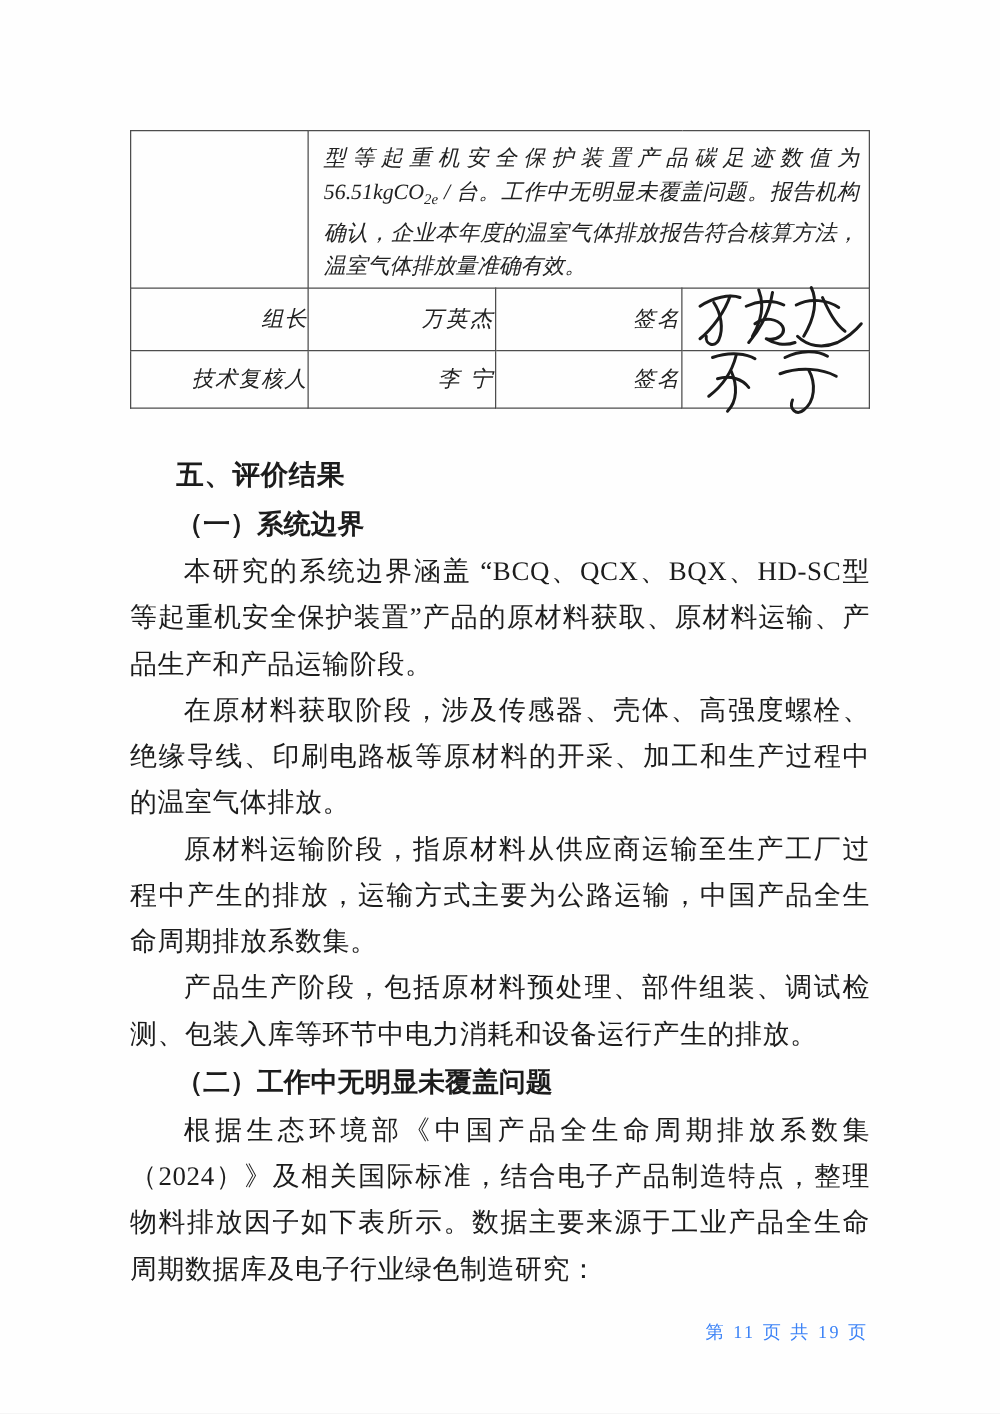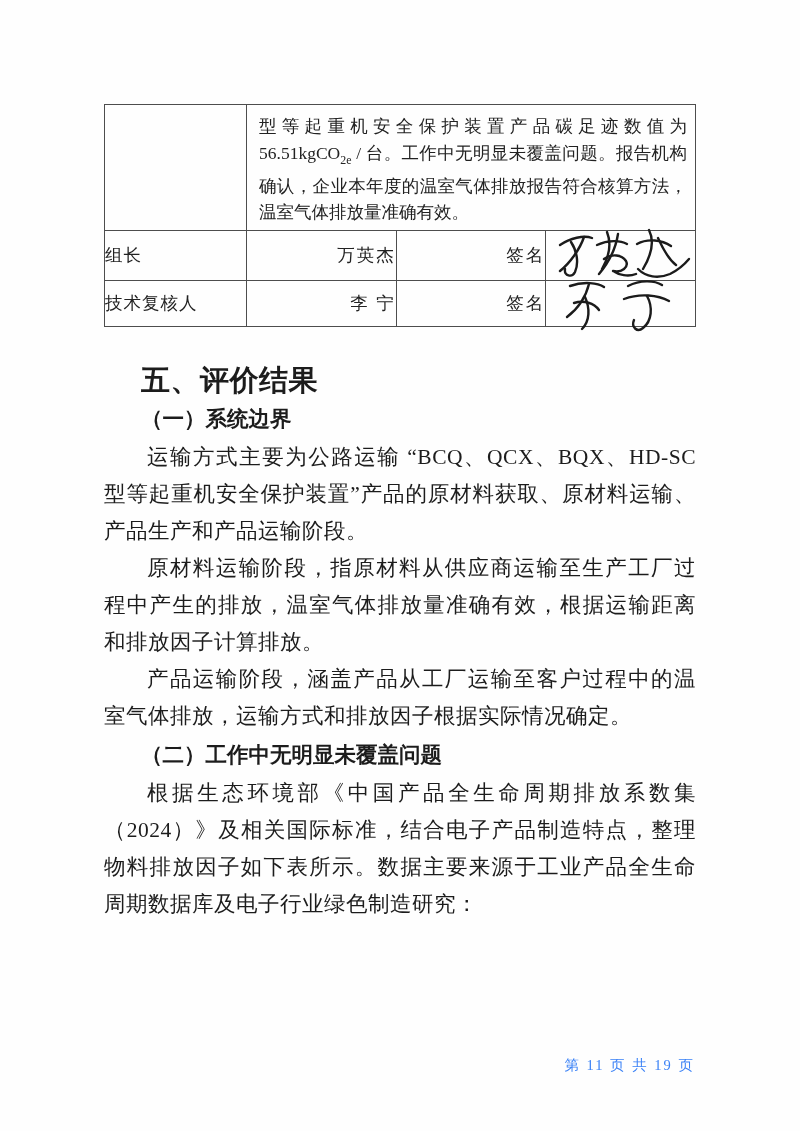--- a/index.html
+++ b/index.html
@@ -19,28 +19,29 @@
     left: 104px;
     top: 0;
     width: 592px;
   }
   
   table.sig-table {
     border-collapse: collapse;
     table-layout: fixed;
     width: 592px;
     margin-top: 104px;
+    font-style: italic;
   }
   table.sig-table td {
     border: 1.2px solid #4d4d4d;
     vertical-align: middle;
     font-size: 17.5px;
     color: #222;
   }
-  td.col-role   { width: 142px; text-align: left; letter-spacing: 1px; }
+  td.col-role   { width: 142px; text-align: right; letter-spacing: 1px; }
   td.col-name   { width: 186px; text-align: right; letter-spacing: 2px; }
   td.col-sign   { width: 97px;  text-align: right; letter-spacing: 2px; }
   td.col-sig    { width: 167px; position: relative; }
   tr.row-conclusion { height: 109px; }
   tr.row-sig        { height: 50px; }
   tr.row-sig2       { height: 46px; }
   td.cell-conclusion {
     vertical-align: top;
     padding: 8px 8px 4px 12px;
     font-size: 17.5px;
@@ -52,21 +53,21 @@
   .sig-svg path {
     fill: none;
     stroke: #1b1b1b;
     stroke-width: 2.4;
     stroke-linecap: round;
     stroke-linejoin: round;
   }
   
   .h-main {
     font-weight: bold;
-    font-size: 29px;
+    font-size: 22px;
     line-height: 38px;
     margin: 34px 0 0 37px;
     letter-spacing: 0.5px;
   }
   .h-sub {
     font-weight: bold;
     font-size: 21.5px;
     line-height: 40px;
     margin-left: 37px;
     font-family: Liberation Serif, serif;
@@ -136,22 +137,23 @@
             <path d="M72 24 C88 18 106 20 117 26"></path>
             <path d="M95 21 C101 32 100 46 91 53 C85 58 79 52 82 45"></path>
           </svg>
         </td>
       </tr>
     </tbody>
       </table>
 
     <div class="h-main">五、评价结果</div>
     <div class="h-sub">（一）系统边界</div>
-    <p class="para">运输方式主要为公路运输 “BCQ、QCX、BQX、HD-SC型等起重机安全保护装置”产品的原材料获取、原材料运输、产品生产和产品运输阶段。</p>
-    <p class="para">原材料运输阶段，指原材料从供应商运输至生产工厂过程中产生的排放，温室气体排放量准确有效，根据运输距离和排放因子计算排放。</p>
-    <p class="para">产品运输阶段，涵盖产品从工厂运输至客户过程中的温室气体排放，运输方式和排放因子根据实际情况确定。</p>
+    <p class="para">本研究的系统边界涵盖 “BCQ、QCX、BQX、HD-SC型等起重机安全保护装置”产品的原材料获取、原材料运输、产品生产和产品运输阶段。</p>
+    <p class="para">在原材料获取阶段，涉及传感器、壳体、高强度螺栓、绝缘导线、印刷电路板等原材料的开采、加工和生产过程中的温室气体排放。</p>
+    <p class="para">原材料运输阶段，指原材料从供应商运输至生产工厂过程中产生的排放，运输方式主要为公路运输，中国产品全生命周期排放系数集。</p>
+    <p class="para">产品生产阶段，包括原材料预处理、部件组装、调试检测、包装入库等环节中电力消耗和设备运行产生的排放。</p>
     <div class="h-sub">（二）工作中无明显未覆盖问题</div>
     <p class="para">根据生态环境部《中国产品全生命周期排放系数集（2024）》及相关国际标准，结合电子产品制造特点，整理物料排放因子如下表所示。数据主要来源于工业产品全生命周期数据库及电子行业绿色制造研究：</p>
 
   </div>
 
   <div class="footer">第 11 页 共 19 页</div>
 </div>
 
 </body></html>

